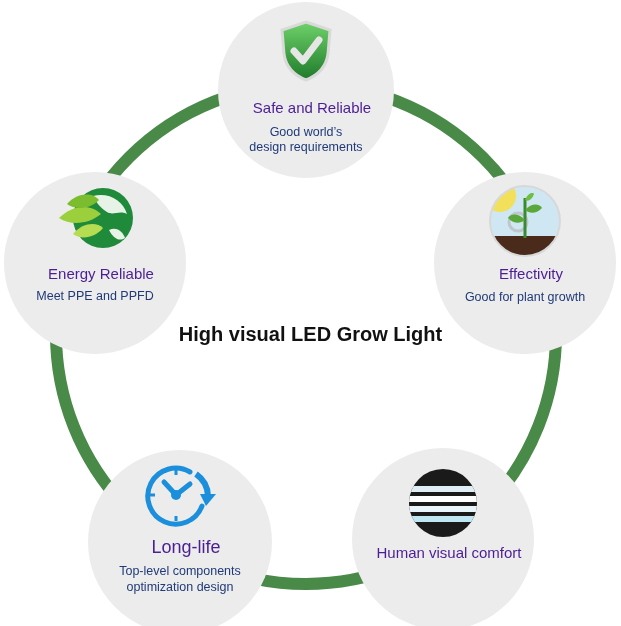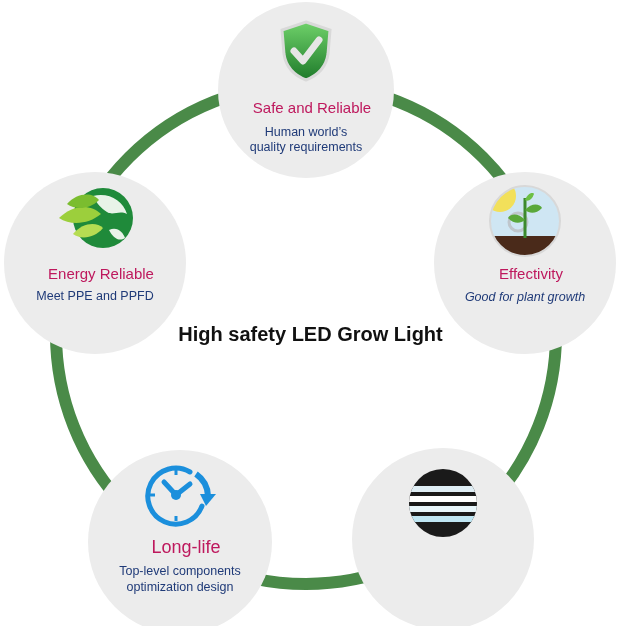--- a/index.html
+++ b/index.html
@@ -1,20 +1,20 @@
 <!DOCTYPE html>
 <html><head>
 <meta charset="utf-8">
 <style>
   html,body{margin:0;padding:0;background:#ffffff;}
   body{width:621px;height:626px;position:relative;overflow:hidden;font-family:"Liberation Sans",sans-serif;}
   .ring{position:absolute;left:0;top:0;}
   .node{position:absolute;border-radius:50%;background:#ececec;text-align:center;color:#1f3b7a;}
   .node .icon{position:absolute;left:50%;transform:translateX(-50%);}
-  .node .title{position:absolute;left:12px;right:0;font-size:15px;color:#be185d;white-space:nowrap;}
+  .node .title{position:absolute;left:12px;right:0;font-size:15px;color:#4c1d95;white-space:nowrap;}
   .node .sub{position:absolute;left:0;right:0;font-size:12.5px;line-height:15px;color:#1f3a78;white-space:nowrap;}
   .center-title{position:absolute;left:0;width:621px;top:323px;text-align:center;font-weight:bold;font-size:20px;color:#111;}
 </style>
 </head>
 <body>
 
 <svg class="ring" width="621" height="626">
   <circle cx="306" cy="334" r="250" fill="none" stroke="#4a8a48" stroke-width="12"></circle>
 </svg>
 
@@ -23,22 +23,22 @@
     <defs>
         <linearGradient id="sg" x1="0" y1="0" x2="0" y2="1">
           <stop offset="0" stop-color="#6fd16a"></stop>
           <stop offset="1" stop-color="#1e7a2a"></stop>
         </linearGradient>
       </defs>
     <path d="M28 2 L52 10 L50 34 C48 48 38 56 28 60 C18 56 8 48 6 34 L4 10 Z" fill="url(#sg)" stroke="#d9d9d9" stroke-width="3"></path>
     <path d="M16 31 L25 41 L41 20" fill="none" stroke="#e6e6e6" stroke-width="7" stroke-linecap="round" stroke-linejoin="round"></path>
   </svg>
   <div class="title" style="top:97px;">Safe and Reliable</div>
-  <div class="sub" style="top:123px;">Human world’s</div>
-  <div class="sub" style="top:138px;">quality requirements</div>
+  <div class="sub" style="top:123px;">Good world’s</div>
+  <div class="sub" style="top:138px;">design requirements</div>
 </div>
 
 <div class="node" style="left:4px;top:172px;width:182px;height:182px;">
   <svg class="icon" style="top:14px;" width="84" height="64" viewBox="0 0 84 64">
     <circle cx="50" cy="32" r="30" fill="#1f8a3a"></circle>
     <path d="M40 10 C55 6 70 14 74 28 C66 24 60 30 54 26 C48 22 44 18 40 10Z" fill="#e8f3e8"></path>
     <path d="M56 44 C64 40 70 46 72 52 C66 56 60 52 56 44Z" fill="#e8f3e8"></path>
     <path d="M6 32 C20 18 38 18 48 28 C36 38 18 40 6 32Z" fill="#9ccf3c"></path>
     <path d="M14 18 C24 6 40 6 46 14 C36 24 22 24 14 18Z" fill="#7bbd2f"></path>
     <path d="M20 48 C30 36 44 36 50 42 C42 52 28 54 20 48Z" fill="#b6dc52"></path>
@@ -60,21 +60,21 @@
       <circle cx="30" cy="38" r="9" fill="none" stroke="#bfc6cc" stroke-width="3"></circle>
       <rect x="0" y="52" width="74" height="22" fill="#4a2a1a"></rect>
       <path d="M37 54 L37 14" stroke="#3c8a2e" stroke-width="3"></path>
       <path d="M37 26 C44 18 52 20 54 24 C48 30 42 30 37 26Z" fill="#5aa83a"></path>
       <path d="M37 36 C30 28 22 30 20 34 C26 40 32 40 37 36Z" fill="#5aa83a"></path>
       <path d="M37 16 C40 8 46 8 46 10 C44 16 40 18 37 16Z" fill="#6cbf44"></path>
     </g>
     <circle cx="37" cy="37" r="35" fill="none" stroke="#d8d8d8" stroke-width="2"></circle>
   </svg>
   <div class="title" style="top:93px;text-align:center;">Effectivity</div>
-  <div class="sub" style="top:118px;font-style:italic;">Good for plant growth</div>
+  <div class="sub" style="top:118px;">Good for plant growth</div>
 </div>
 
 <div class="node" style="left:88px;top:450px;width:184px;height:184px;">
   <svg class="icon" style="top:12px;" width="80" height="66" viewBox="0 0 80 66">
     <path d="M50 10 A28 28 0 1 0 62 44" fill="none" stroke="#1b8fdc" stroke-width="5" stroke-linecap="round"></path>
     <path d="M56 12 A28 28 0 0 1 68 34" fill="none" stroke="#1b8fdc" stroke-width="6"></path>
     <path d="M60 32 L76 32 L66 44 Z" fill="#1b8fdc"></path>
     <path d="M36 33 L24 20" stroke="#1b8fdc" stroke-width="5" stroke-linecap="round"></path>
     <path d="M36 33 L50 22" stroke="#1b8fdc" stroke-width="5" stroke-linecap="round"></path>
     <circle cx="36" cy="33" r="5" fill="#1b8fdc"></circle>
@@ -95,15 +95,16 @@
         </clipPath>
       </defs>
     <g clip-path="url(#lc)">
       <rect width="70" height="70" fill="#1a1a1a"></rect>
       <rect x="0" y="18" width="70" height="6" fill="#dfeef5"></rect>
       <rect x="0" y="28" width="70" height="6" fill="#ffffff"></rect>
       <rect x="0" y="38" width="70" height="6" fill="#e8f6fb"></rect>
       <rect x="0" y="48" width="70" height="6" fill="#bfe6f3"></rect>
     </g>
   </svg>
+  <div class="title" style="top:96px;">Human visual comfort</div>
 </div>
 
-<div class="center-title">High safety LED Grow Light</div>
+<div class="center-title">High visual LED Grow Light</div>
 
 </body></html>

